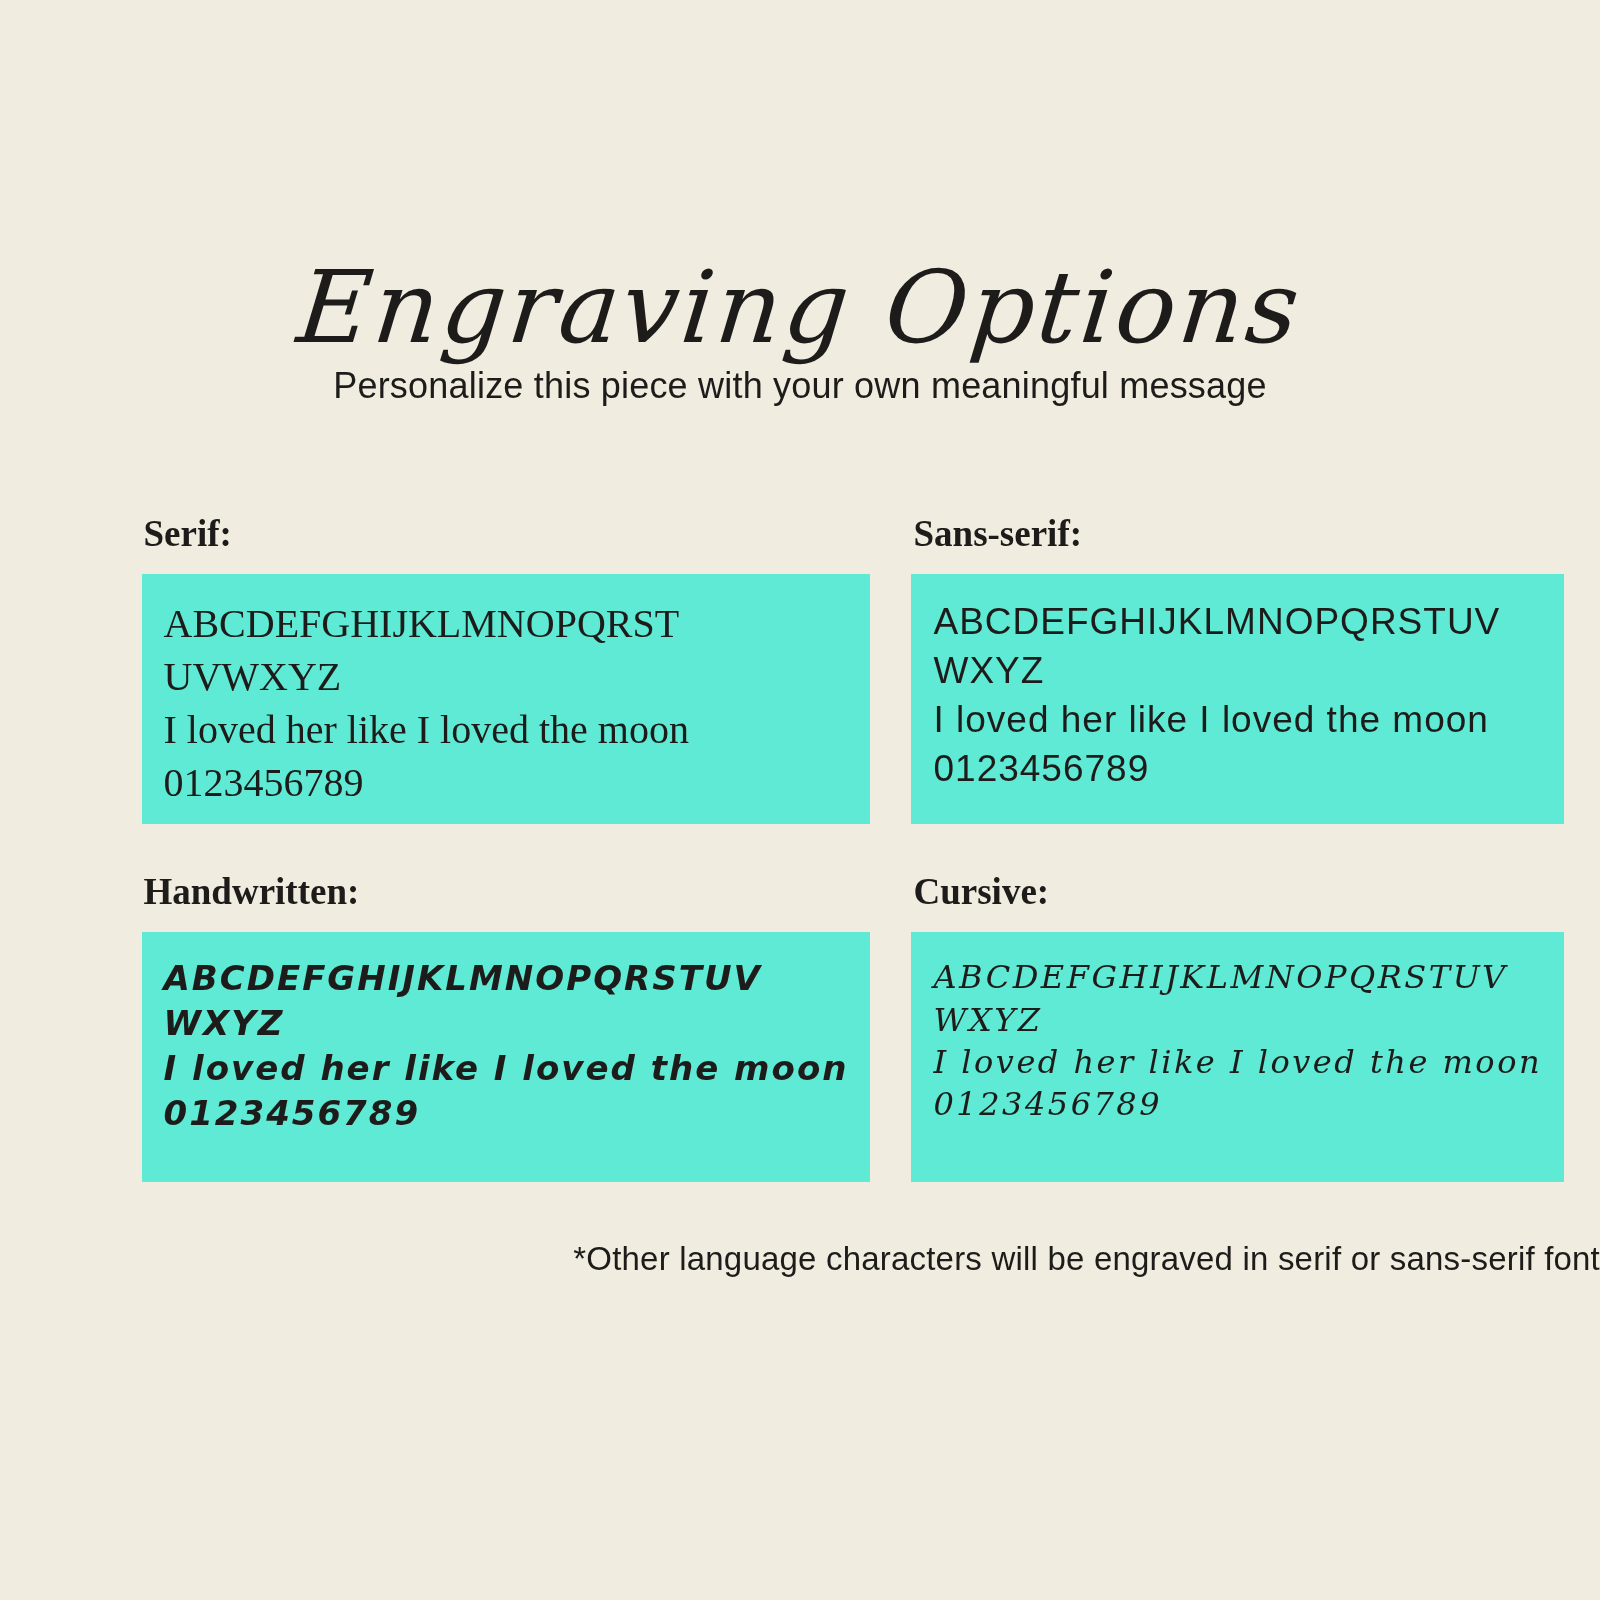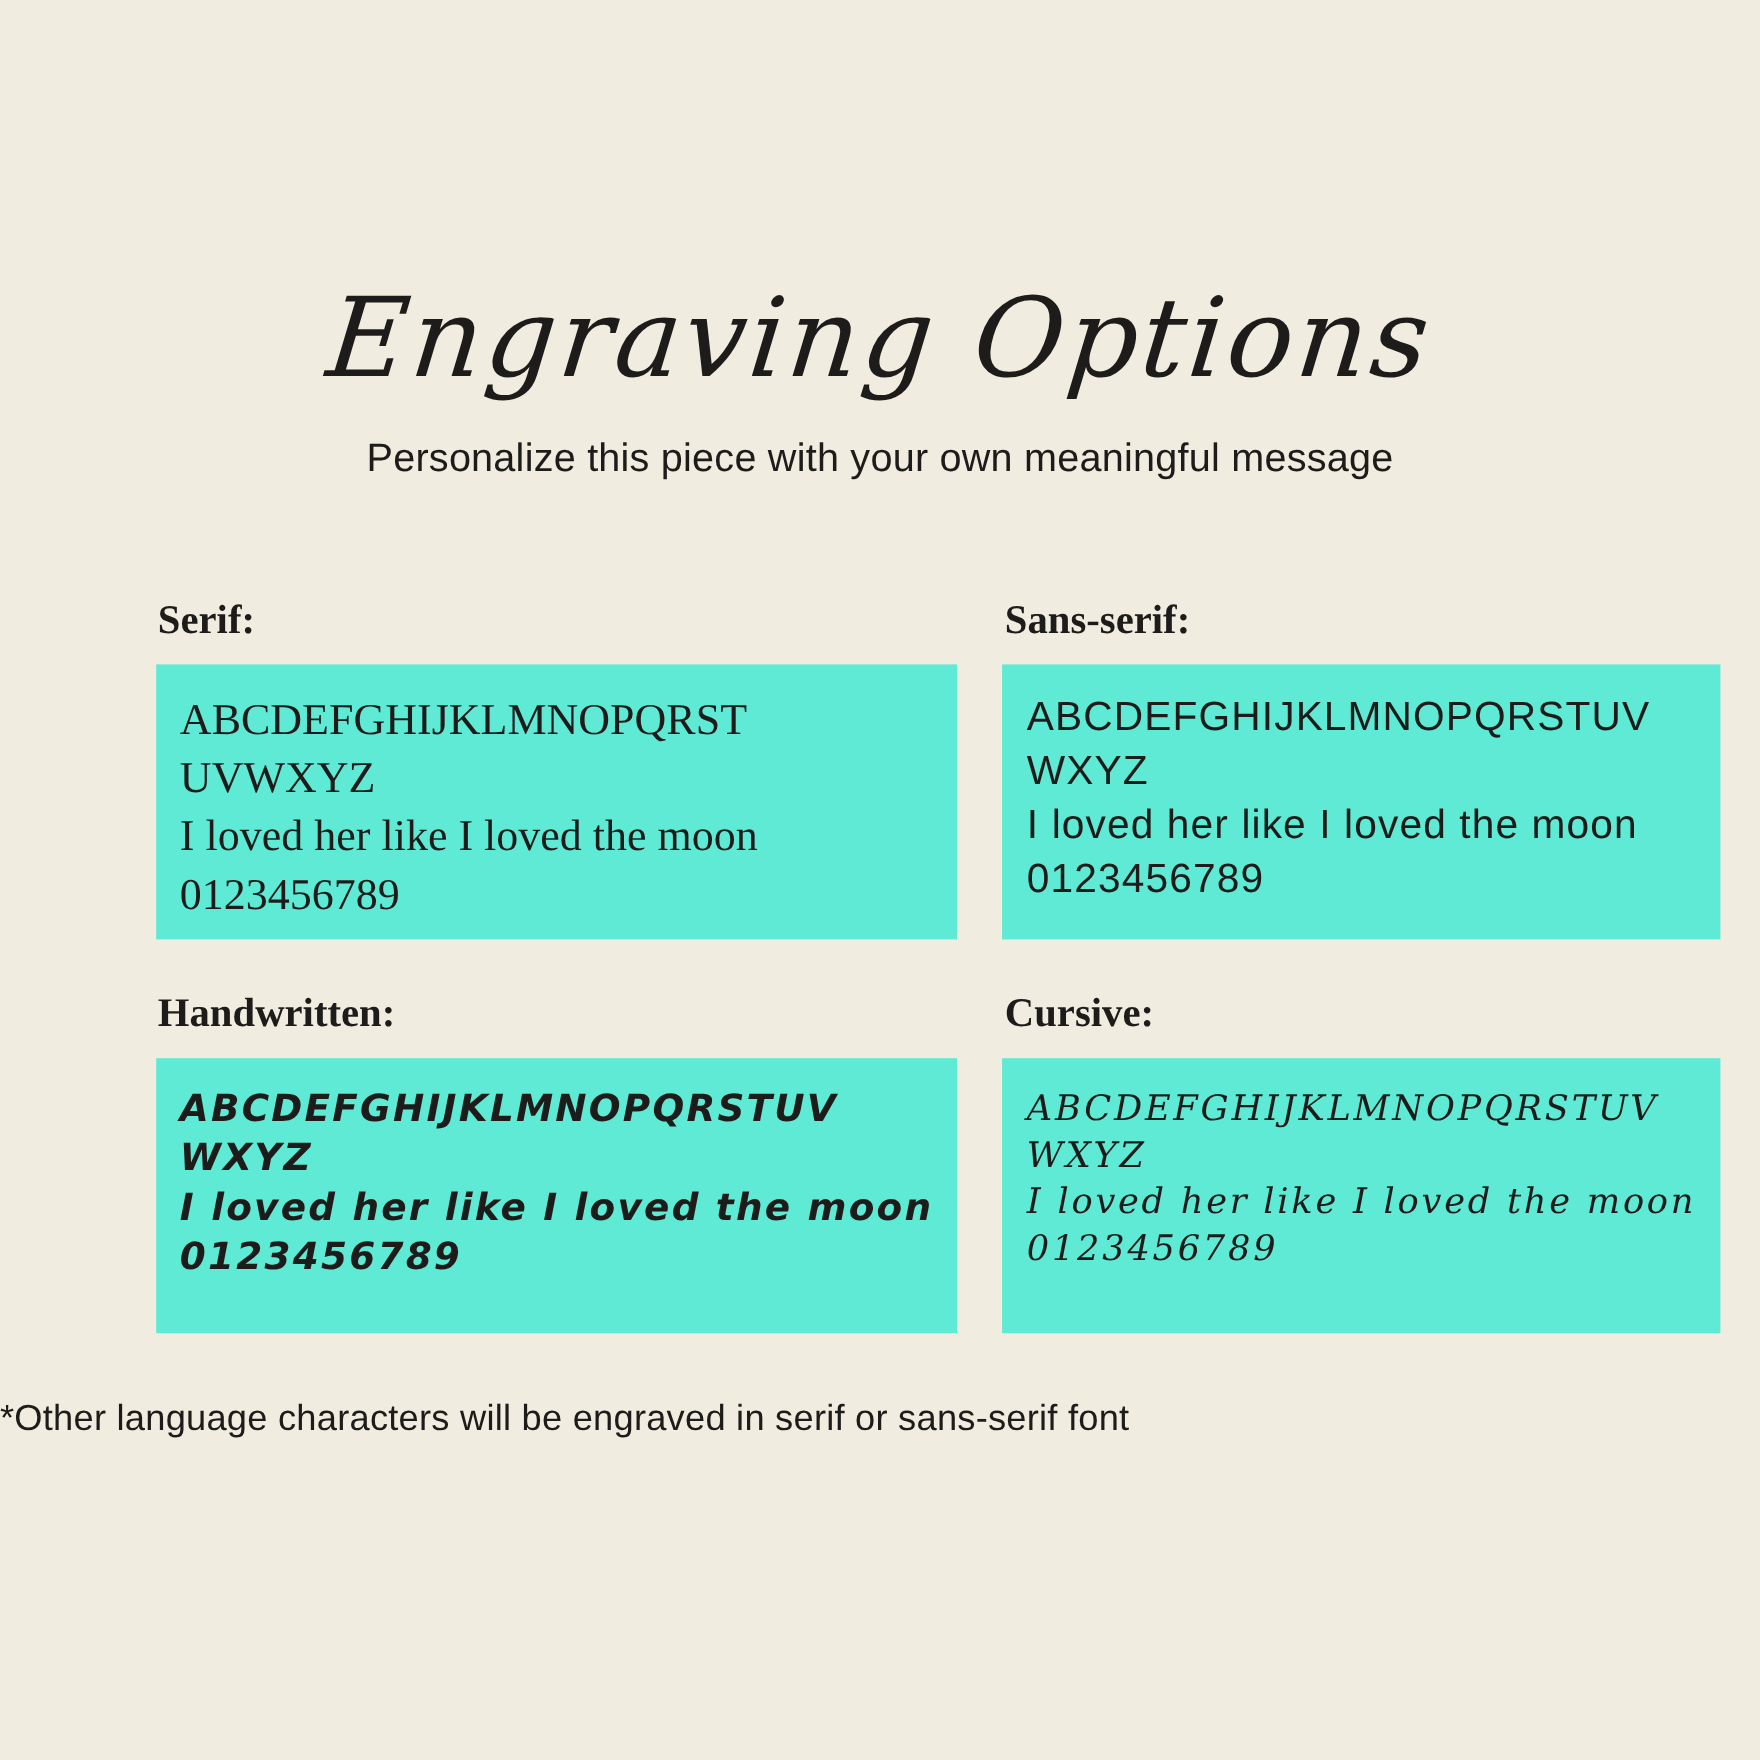--- a/index.html
+++ b/index.html
@@ -20,21 +20,20 @@
     font-style: italic;
     font-weight: 400;
     font-size: 100px;
     line-height: 1.15;
     letter-spacing: 3px;
     transform: skewX(-6deg);
     margin: 0;
   }
 
   .subtitle {
-    margin-top: 30px;
     font-size: 36px;
     line-height: 1.18;
     letter-spacing: 0.2px;
   }
 
   .grid {
     width: 1317px;
     margin: 105px auto 0 auto;
     display: grid;
     grid-template-columns: 1fr 1fr;
@@ -82,21 +81,21 @@
   .style-cursive .sample-line {
     font-family: "DejaVu Serif", serif;
     font-style: italic;
     font-weight: 400;
     font-size: 32px;
     letter-spacing: 2.5px;
   }
 
   .footer {
     margin-top: 58px;
-    text-align: left;
+    text-align: right;
     font-size: 33px;
     letter-spacing: 0.2px;
   }
 </style>
 </head>
 <body>
 
 <div class="page">
 
   <div class="header">

